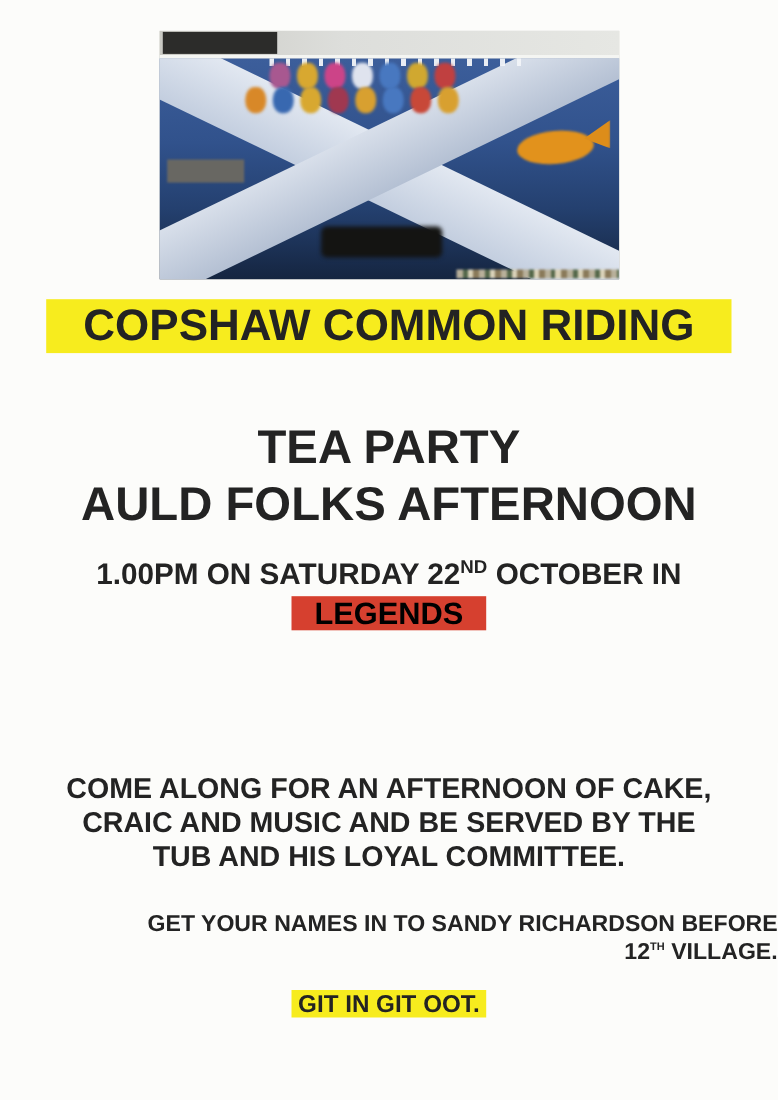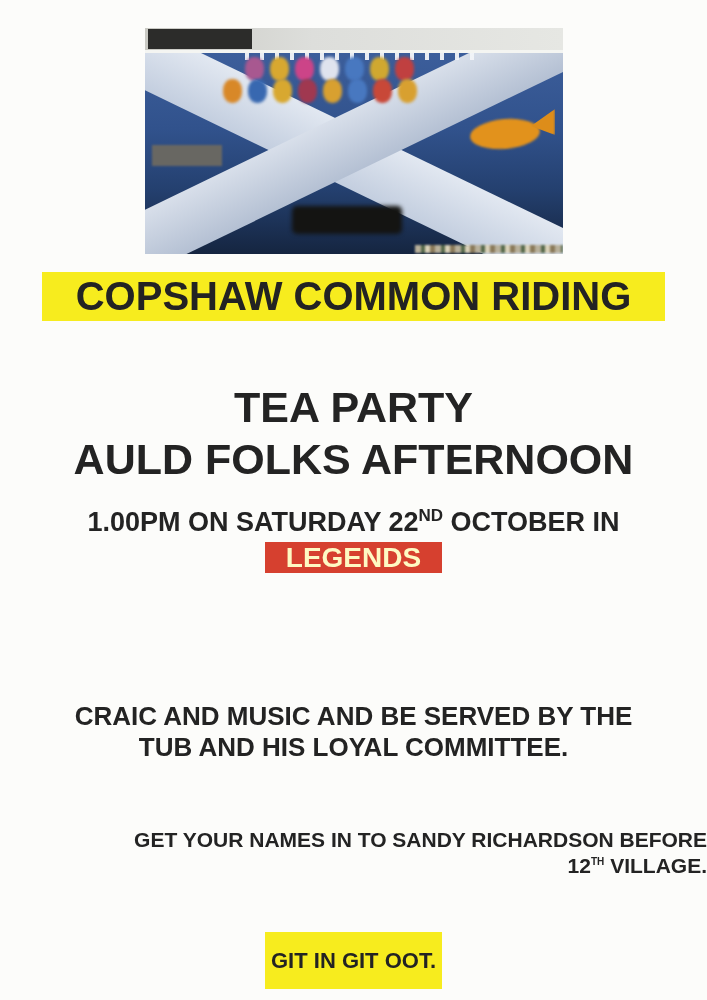--- a/index.html
+++ b/index.html
@@ -99,41 +99,41 @@
     text-align:center; font-size:27px; line-height:30px;
   }
   .ordinal {
     font-size:17px; position:relative; top:-10px; letter-spacing:0;
   }
   .venue-wrap {
     position:absolute; left:0; top:542px; width:707px; text-align:center;
   }
   .venue-band {
     display:inline-block; padding:0 21px;
-    font-size:28px; line-height:31px; color:#fef9c3;
+    font-size:28px; line-height:31px; color:#000000;
   }
   .invitees {
     position:absolute; left:0; top:609px; width:707px;
     text-align:center; font-size:26px; line-height:33px;
   }
   .details {
     position:absolute; left:0; top:701px; width:707px;
     text-align:center; font-size:26px; line-height:31px;
   }
   .rsvp {
     position:absolute; left:0; top:827px; width:707px;
     text-align:right; font-size:21px; line-height:26px;
   }
   .rsvp .ordinal { font-size:10px; top:-8px; }
   .footer-wrap {
     position:absolute; left:0; top:900px; width:707px; text-align:center;
   }
   .footer-band {
-    display:inline-block; padding:16px 6px;
-    font-size:22px; line-height:25px;margin-top:32px;
+    display:inline-block; padding:0 6px;
+    font-size:22px; line-height:25px;
   }
 </style>
 </head>
 <body>
 
 <div class="page">
 
   <div class="photo">
     <div class="sky"></div>
     <div class="dark-bar"></div>
@@ -183,20 +183,21 @@
   </div>
 
   <div class="venue-wrap">
     <span class="venue-band" style="background-color: rgb(214, 64, 47);">
       <span>LEGENDS</span>
     </span>
   </div>
 
 
   <div class="details">
+    <div>COME ALONG FOR AN AFTERNOON OF CAKE,</div>
     <div>CRAIC AND MUSIC AND BE SERVED BY THE</div>
     <div>TUB AND HIS LOYAL COMMITTEE.</div>
   </div>
 
   <div class="rsvp">
     <div>GET YOUR NAMES IN TO SANDY RICHARDSON BEFORE</div>
     <div>
       <span>12</span><span class="ordinal">TH</span><span> VILLAGE.</span>
     </div>
   </div>

